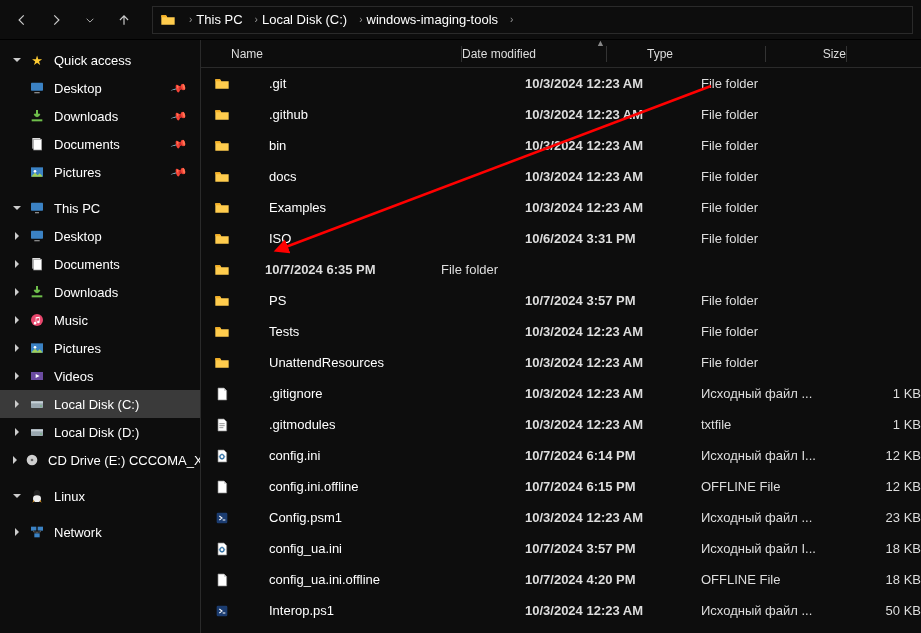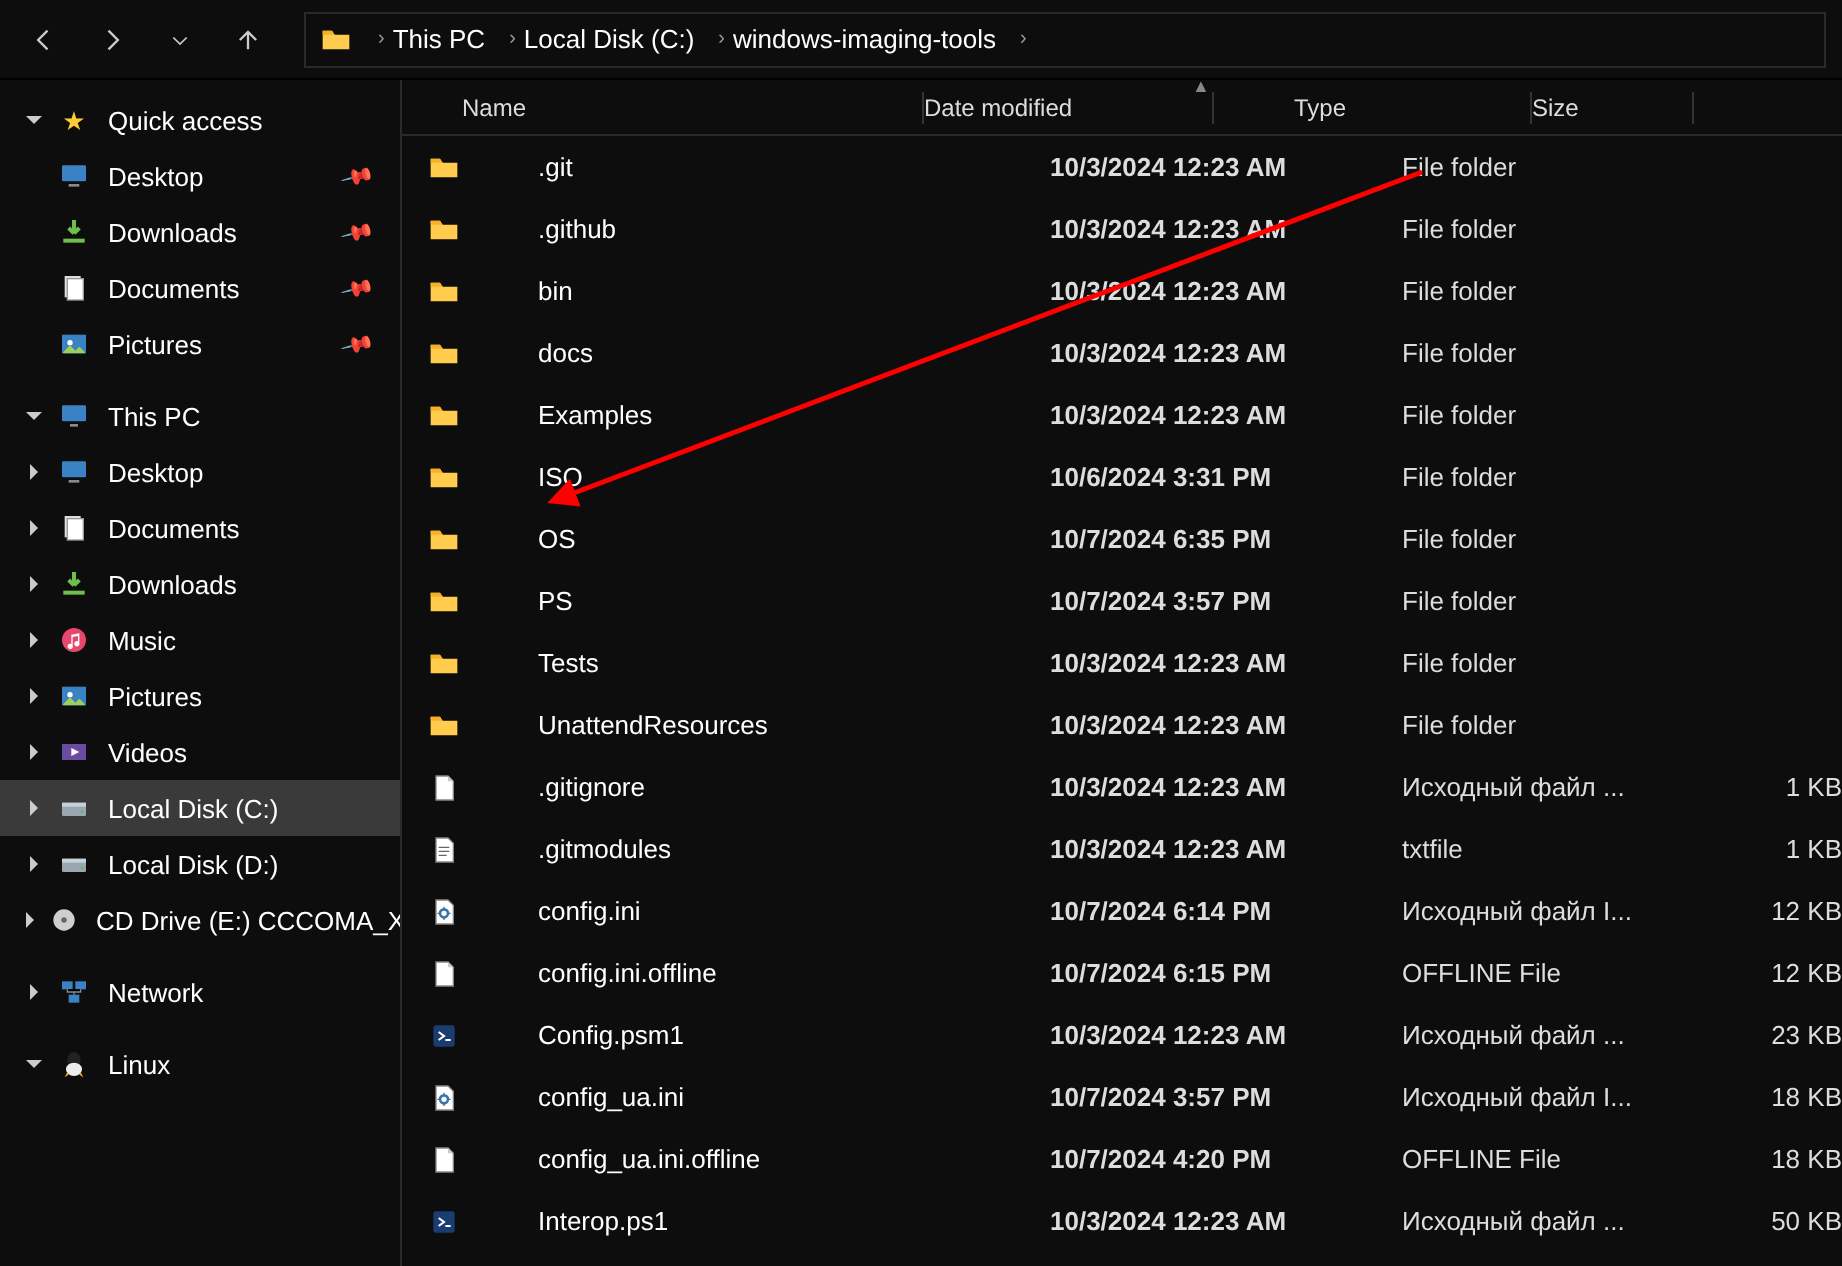--- a/index.html
+++ b/index.html
@@ -27,21 +27,21 @@
   .tw svg { width: 10px; height: 10px; fill: #ccc; }
   .ticon { width: 18px; height: 16px; display: flex; align-items: center; justify-content: center; margin-right: 4px; }
   .pin { margin-left: auto; margin-right: 14px; color: #888; font-size: 11px; transform: rotate(30deg); }
 
   
   .content { flex: 1; background: #0d0d0d; position: relative; }
   .cols { display: flex; height: 28px; align-items: center; border-bottom: 1px solid #2a2a2a; color: #ddd; font-size: 12px; user-select: none; position: relative; }
   .c-name { width: 260px; padding-left: 30px; display: flex; align-items: center; gap: 6px; }
   .c-date { width: 144px; }
   .c-type { width: 118px; margin-left: 40px; }
-  .c-size { width: 80px; text-align: left; }
+  .c-size { width: 80px; text-align: right; }
   .sort-arrow { position: absolute; left: 395px; top: -2px; color: #888; font-size: 9px; }
   .col-div { width: 1px; height: 16px; background: #333; }
   .rows { }
   .row { display: flex; align-items: center; height: 31px; padding-left: 10px; font-size: 13px; color: #fff; gap: 32px; }
   .r-icon { width: 22px; display:flex; align-items:center; justify-content:center; }
   .r-name { width: 228px; padding-left: 4px; white-space: nowrap; overflow: hidden; }
   .r-date { width: 144px; color: #ddd; white-space: nowrap; font-weight: bold; }
   .r-type { width: 118px; color: #ddd; white-space: nowrap; overflow: hidden; text-overflow: ellipsis; }
   .r-size { width: 70px; text-align: right; color: #ddd; }
 
@@ -310,50 +310,50 @@
             </span>
             <span>CD Drive (E:) CCCOMA_X64FRE_EN-G</span>
           </div>
         </div>
     </div>
 
     <div class="tree-group">
       <div class="tree-row">
         <span class="tw">
             <svg viewBox="0 0 10 10">
+              <path d="M1 3 L5 7 L9 3z"></path>
+            </svg>
+          </span>
+        <span class="ticon">
+            <svg class="svg-ico" viewBox="0 0 24 24">
+              <ellipse cx="12" cy="9" rx="5" ry="6" fill="#222"></ellipse>
+              <ellipse cx="12" cy="16" rx="6" ry="5" fill="#eee"></ellipse>
+              <path fill="#f5a623" d="M8 20l-3 2 2-4zM16 20l3 2-2-4z"></path>
+            </svg>
+          </span>
+        <span>Linux</span>
+      </div>
+    </div>
+
+    <div class="tree-group">
+      <div class="tree-row">
+        <span class="tw">
+            <svg viewBox="0 0 10 10">
               <path d="M3 1 L7 5 L3 9z"></path>
             </svg>
           </span>
         <span class="ticon">
             <svg class="svg-ico" viewBox="0 0 24 24">
               <rect x="3" y="4" width="8" height="6" fill="#3b82c4"></rect>
               <rect x="13" y="4" width="8" height="6" fill="#3b82c4"></rect>
               <rect x="8" y="14" width="8" height="6" fill="#3b82c4"></rect>
               <path stroke="#888" d="M7 10v2h10v-2 M12 12v2"></path>
             </svg>
           </span>
         <span>Network</span>
-      </div>
-    </div>
-
-    <div class="tree-group">
-      <div class="tree-row">
-        <span class="tw">
-            <svg viewBox="0 0 10 10">
-              <path d="M1 3 L5 7 L9 3z"></path>
-            </svg>
-          </span>
-        <span class="ticon">
-            <svg class="svg-ico" viewBox="0 0 24 24">
-              <ellipse cx="12" cy="9" rx="5" ry="6" fill="#222"></ellipse>
-              <ellipse cx="12" cy="16" rx="6" ry="5" fill="#eee"></ellipse>
-              <path fill="#f5a623" d="M8 20l-3 2 2-4zM16 20l3 2-2-4z"></path>
-            </svg>
-          </span>
-        <span>Linux</span>
       </div>
     </div>
   </div>
 
   <div class="content">
     <div class="cols">
       <div class="c-name">
           <span>Name</span>
         </div>
       <span class="sort-arrow">▲</span>
@@ -438,21 +438,20 @@
           <span class="r-type">File folder</span>
           <span class="r-size"></span>
         </div>
         <div class="row">
           <span class="r-icon">
             <svg class="svg-ico" viewBox="0 0 24 24">
               <path fill="#ffcc4d" d="M2 5h7l2 3h11v11H2z"></path>
               <path fill="#f7b125" d="M2 5h7l2 3H2z"></path>
             </svg>
           </span>
-          <span class="r-name">OS</span>
           <span class="r-date">10/7/2024 6:35 PM</span>
           <span class="r-type">File folder</span>
           <span class="r-size"></span>
         </div>
         <div class="row">
           <span class="r-icon">
             <svg class="svg-ico" viewBox="0 0 24 24">
               <path fill="#ffcc4d" d="M2 5h7l2 3h11v11H2z"></path>
               <path fill="#f7b125" d="M2 5h7l2 3H2z"></path>
             </svg>

